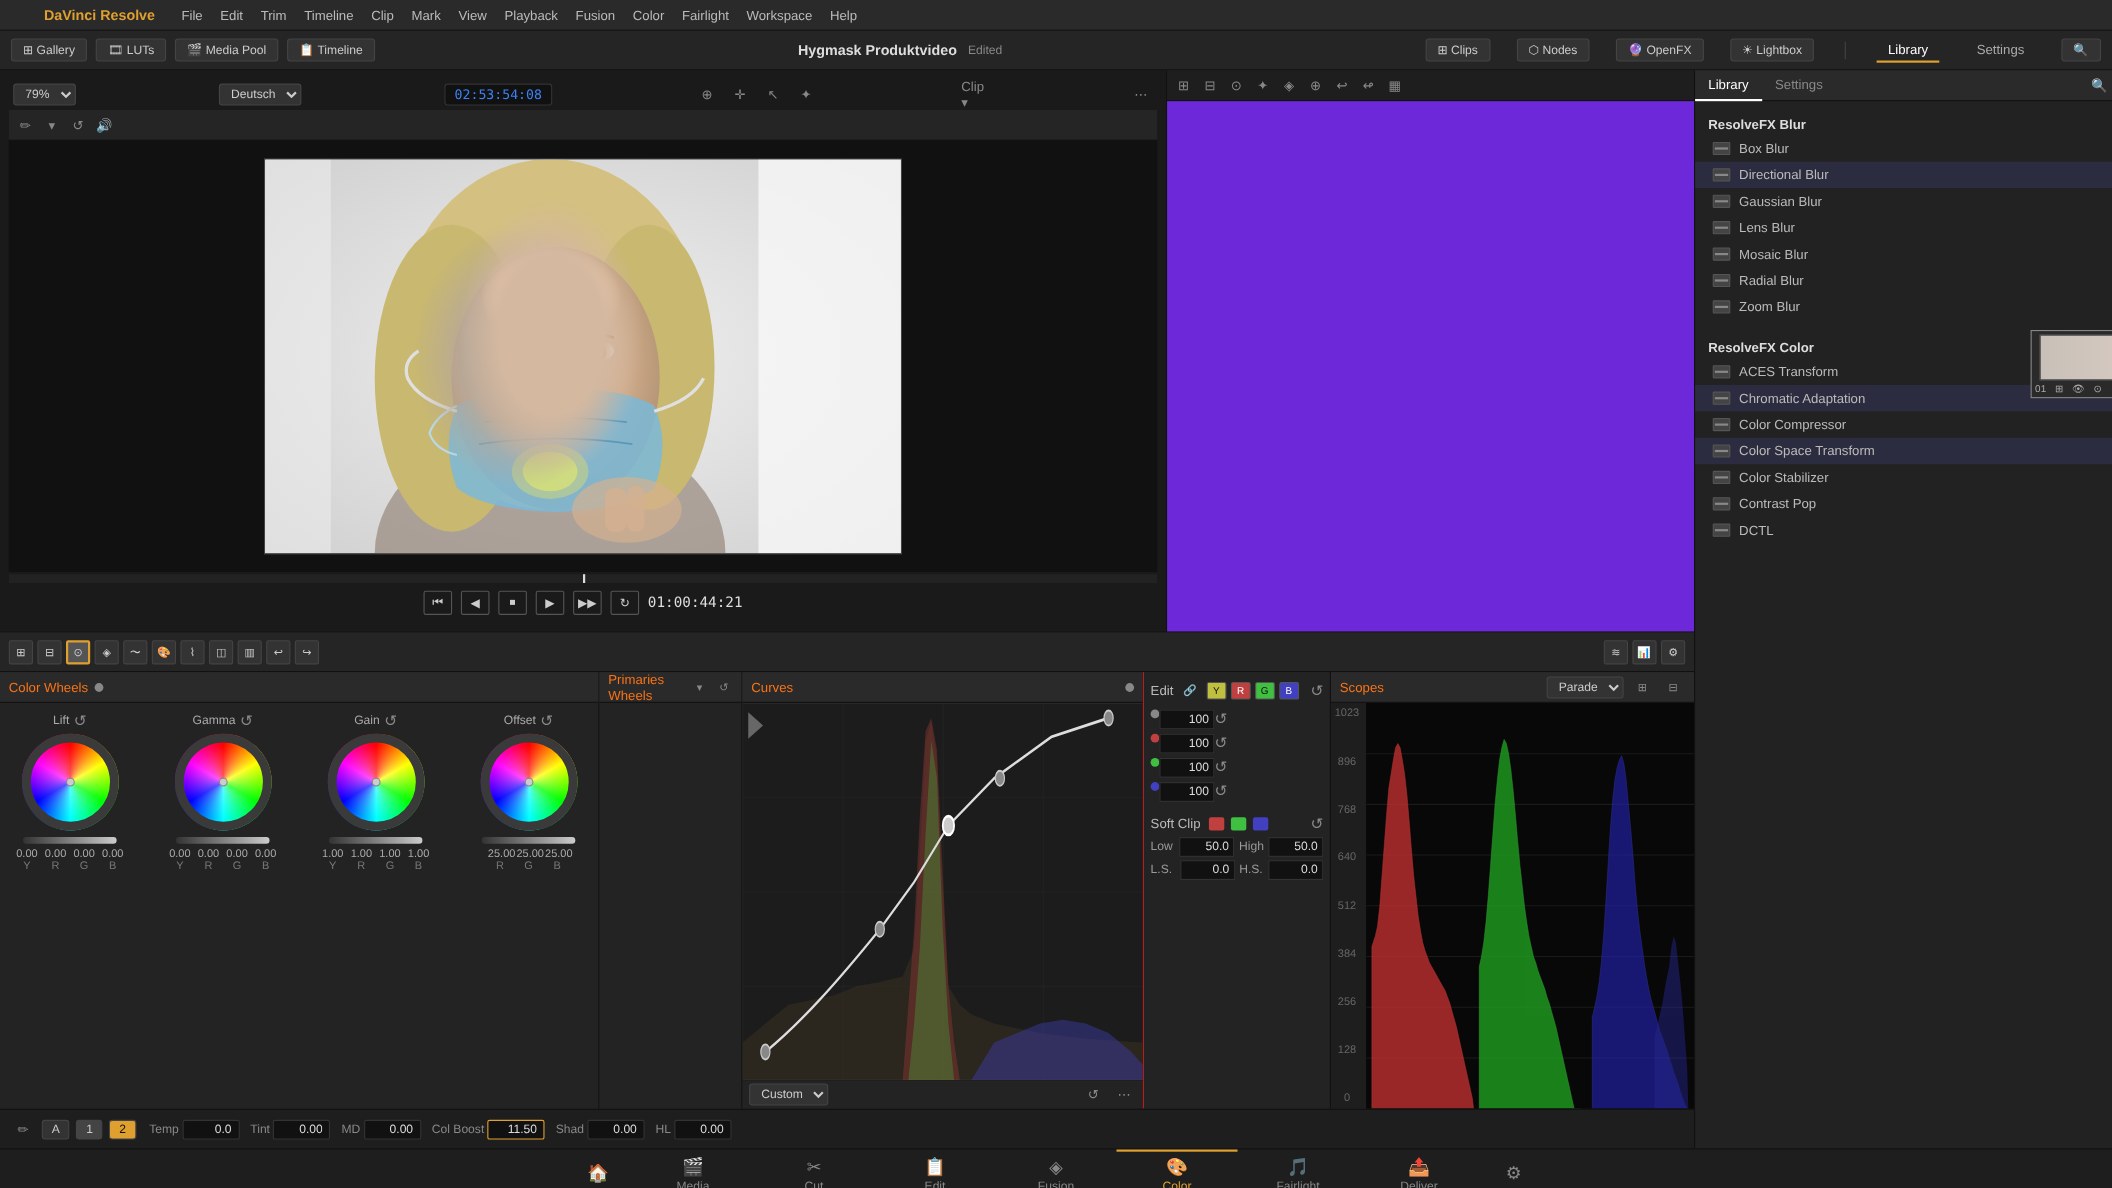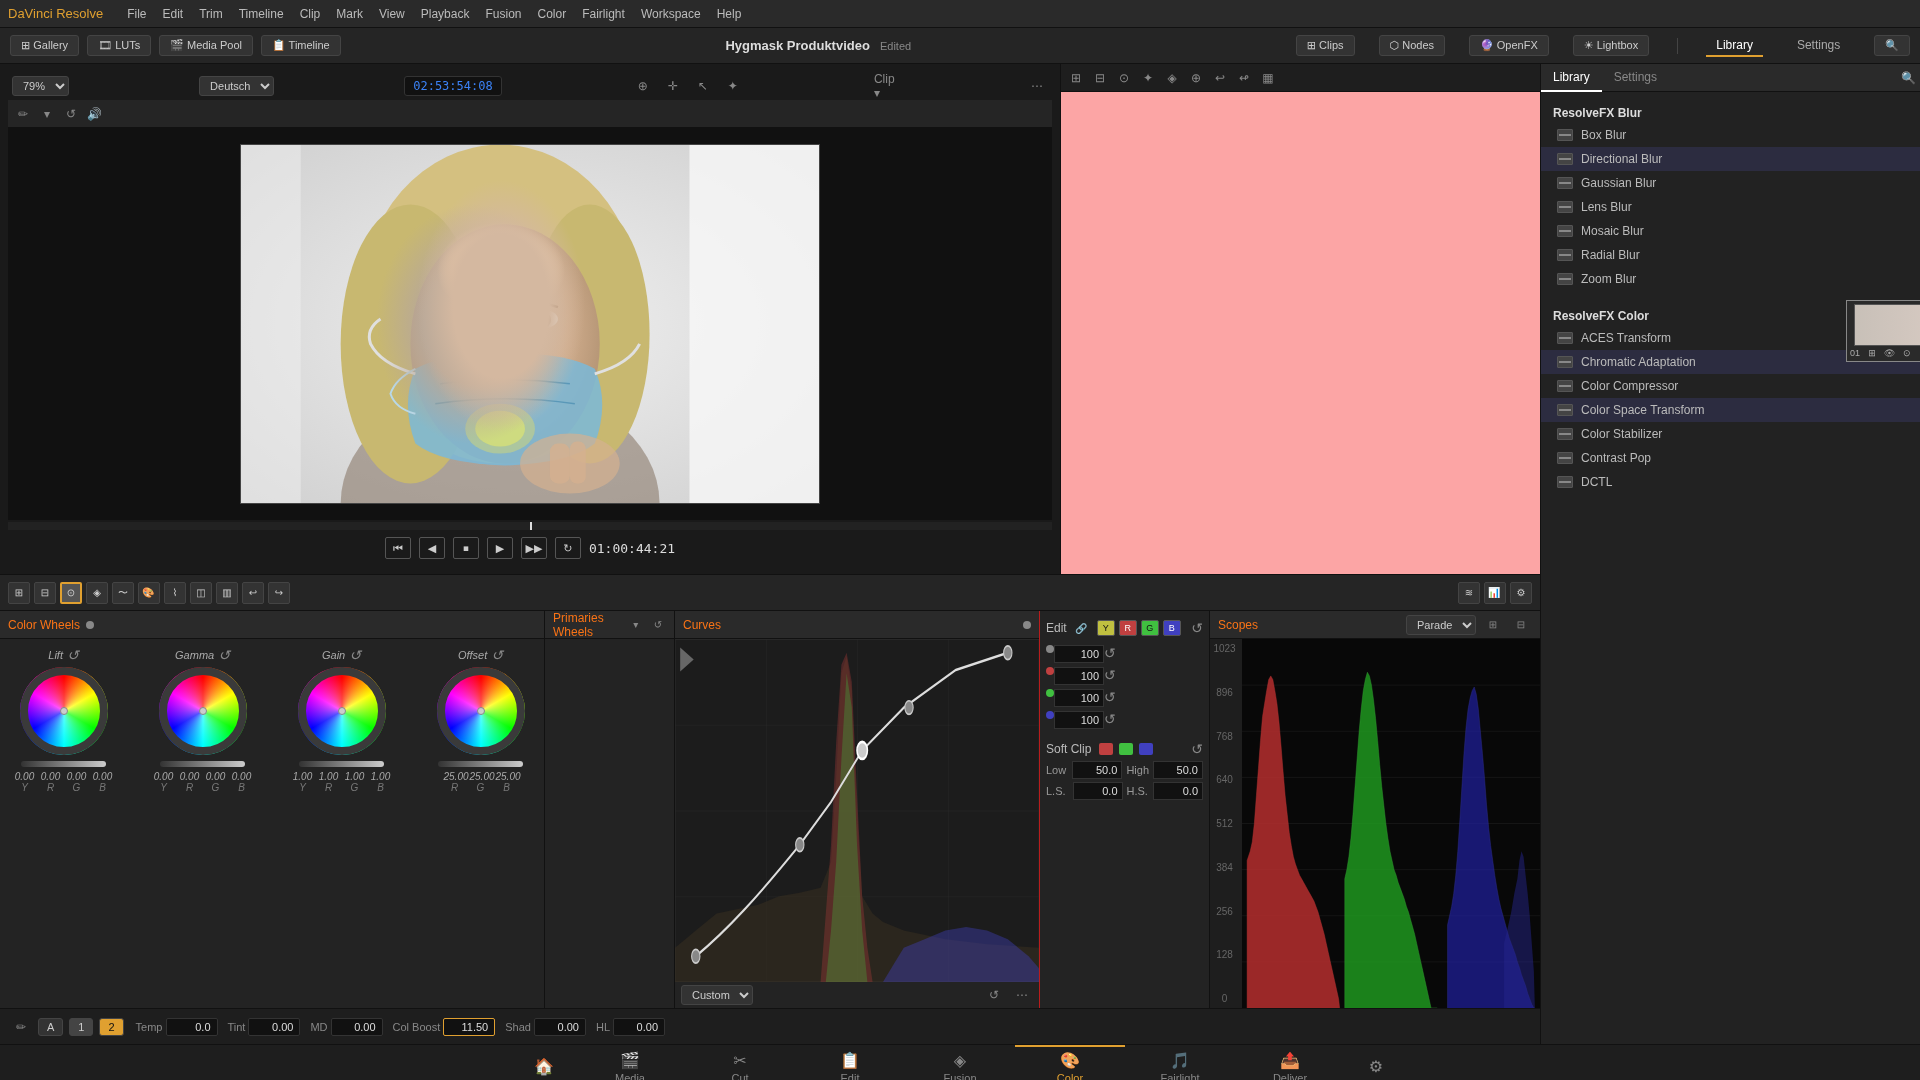--- a/index.html
+++ b/index.html
@@ -1,20 +1,20 @@
 <!DOCTYPE html>
 <html><head>
   <meta charset="utf-8">
   <style>
     * { margin: 0; padding: 0; box-sizing: border-box; }
     body { width: 1920px; height: 1080px; background: #1a1a1a; color: #ccc; font-family: Arial, sans-serif; font-size: 12px; overflow: hidden; }
 
     
     .menu-bar { display: flex; align-items: center; height: 28px; background: #2a2a2a; padding: 0 8px; gap: 16px; border-bottom: 1px solid #111; }
-    .menu-bar .app-logo { color: #e0a030; font-weight: normal; font-size: 13px; margin-right: 8px; }
+    .menu-bar .app-logo { color: #e0a030; font-weight: bold; font-size: 13px; margin-right: 8px; margin-left: 32px; }
     .menu-bar .menu-item { color: #bbb; font-size: 12px; cursor: pointer; }
 
     
     .toolbar { display: flex; align-items: center; height: 36px; background: #252525; padding: 0 10px; gap: 8px; border-bottom: 1px solid #111; }
     .toolbar-btn { background: #333; border: 1px solid #444; color: #ccc; font-size: 11px; padding: 3px 10px; border-radius: 3px; cursor: pointer; display: flex; align-items: center; gap: 4px; }
     .toolbar-center { flex: 1; display: flex; justify-content: center; align-items: center; gap: 10px; }
     .toolbar-title { color: #ddd; font-size: 13px; font-weight: bold; }
     .toolbar-edited { color: #888; font-size: 11px; }
     .toolbar-right { display: flex; align-items: center; gap: 24px; }
     .toolbar-tab { color: #aaa; font-size: 12px; padding: 3px 10px; cursor: pointer; border-bottom: 2px solid transparent; }
@@ -45,39 +45,39 @@
         radial-gradient(ellipse 160px 200px at 40% 50%, #b8a898 30%, transparent 60%);
     }
     .viewer-scrubber { height: 8px; background: #222; position: relative; margin-top: 2px; }
     .viewer-scrubber-handle { position: absolute; top: 0; left: 50%; width: 2px; height: 8px; background: #ddd; }
     .viewer-playback { display: flex; justify-content: center; align-items: center; gap: 8px; height: 36px; }
     .play-btn { background: none; border: 1px solid #555; color: #ccc; width: 26px; height: 22px; cursor: pointer; border-radius: 2px; font-size: 11px; display: flex; align-items: center; justify-content: center; }
     .timecode-display { color: #ddd; font-family: monospace; font-size: 13px; }
 
     
     .node-editor { width: 480px; background: #1e1e1e; border-left: 1px solid #111; display: flex; flex-direction: column; }
-    .node-editor-canvas { flex: 1; position: relative; background: #fca5a5; text-decoration: underline; }
+    .node-editor-canvas { flex: 1; position: relative; background: #6d28d9; text-decoration: underline; }
     .node { position: absolute; border: 1px solid #888; background: #2a2a2a; width: 88px; height: 64px; display: flex; flex-direction: column; align-items: center; justify-content: center; }
     .node-thumb { width: 72px; height: 44px; background: linear-gradient(to right, #c8c0b8, #d4c8c0); border: 1px solid #555; }
     .node-label { font-size: 9px; color: #aaa; margin-top: 2px; }
 
     
     .color-tools { flex: 1; background: #222; border-top: 1px solid #111; display: flex; flex-direction: column; min-height: 0; }
     .color-tools-toolbar { display: flex; align-items: center; height: 36px; padding: 0 8px; gap: 4px; background: #252525; border-bottom: 1px solid #111; }
     .ct-icon { width: 22px; height: 22px; background: #333; border: 1px solid #444; border-radius: 2px; display: flex; align-items: center; justify-content: center; font-size: 10px; cursor: pointer; }
 
     .color-tools-content { flex: 1; display: flex; overflow: hidden; }
 
     
     .color-wheels-section { width: 545px; background: #232323; border-right: 1px solid #111; display: flex; flex-direction: column; }
     .section-header { display: flex; align-items: center; height: 28px; padding: 0 8px; gap: 6px; background: #2a2a2a; border-bottom: 1px solid #111; }
     .section-title { color: #f97316; font-size: 12px; }
     .section-dot { width: 8px; height: 8px; border-radius: 50%; background: #888; }
 
-    .wheels-row { display: flex; flex: 1; padding: 8px 4px; gap: 20px; font-style: italic; }
+    .wheels-row { display: flex; flex: 1; padding: 8px 4px; gap: 20px; }
     .wheel-item { flex: 1; display: flex; flex-direction: column; align-items: center; }
     .wheel-label-row { display: flex; align-items: center; gap: 4px; margin-bottom: 4px; }
     .wheel-label { color: #aaa; font-size: 11px; }
     .wheel-reset { color: #888; font-size: 14px; cursor: pointer; }
     .color-wheel { width: 88px; height: 88px; border-radius: 50%; position: relative; background: conic-gradient(red, yellow, lime, cyan, blue, magenta, red); }
     .color-wheel::before { content: ''; position: absolute; inset: 10px; border-radius: 50%; background: radial-gradient(circle, #fff 0%, transparent 70%); opacity: 0.4; }
     .color-wheel-ring { width: 88px; height: 88px; border-radius: 50%; border: 8px solid #3a3a3a; position: absolute; top: 0; left: 0; }
     .wheel-dot { position: absolute; top: 50%; left: 50%; width: 8px; height: 8px; border-radius: 50%; background: #ccc; border: 1px solid #888; transform: translate(-50%, -50%); }
     .wheel-slider { width: 85px; height: 6px; background: linear-gradient(to right, #333, #ccc); border-radius: 3px; margin-top: 6px; }
     .wheel-values { display: flex; gap: 4px; margin-top: 4px; }

